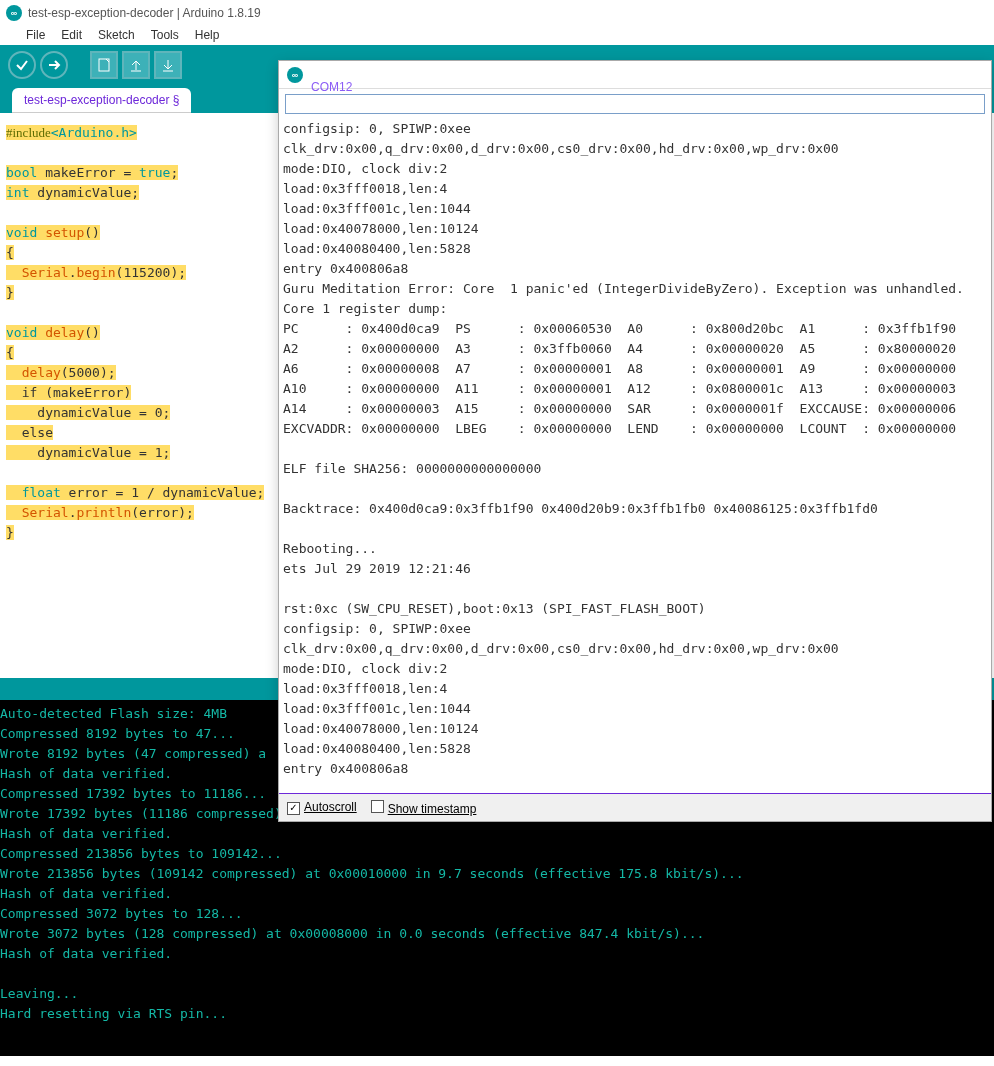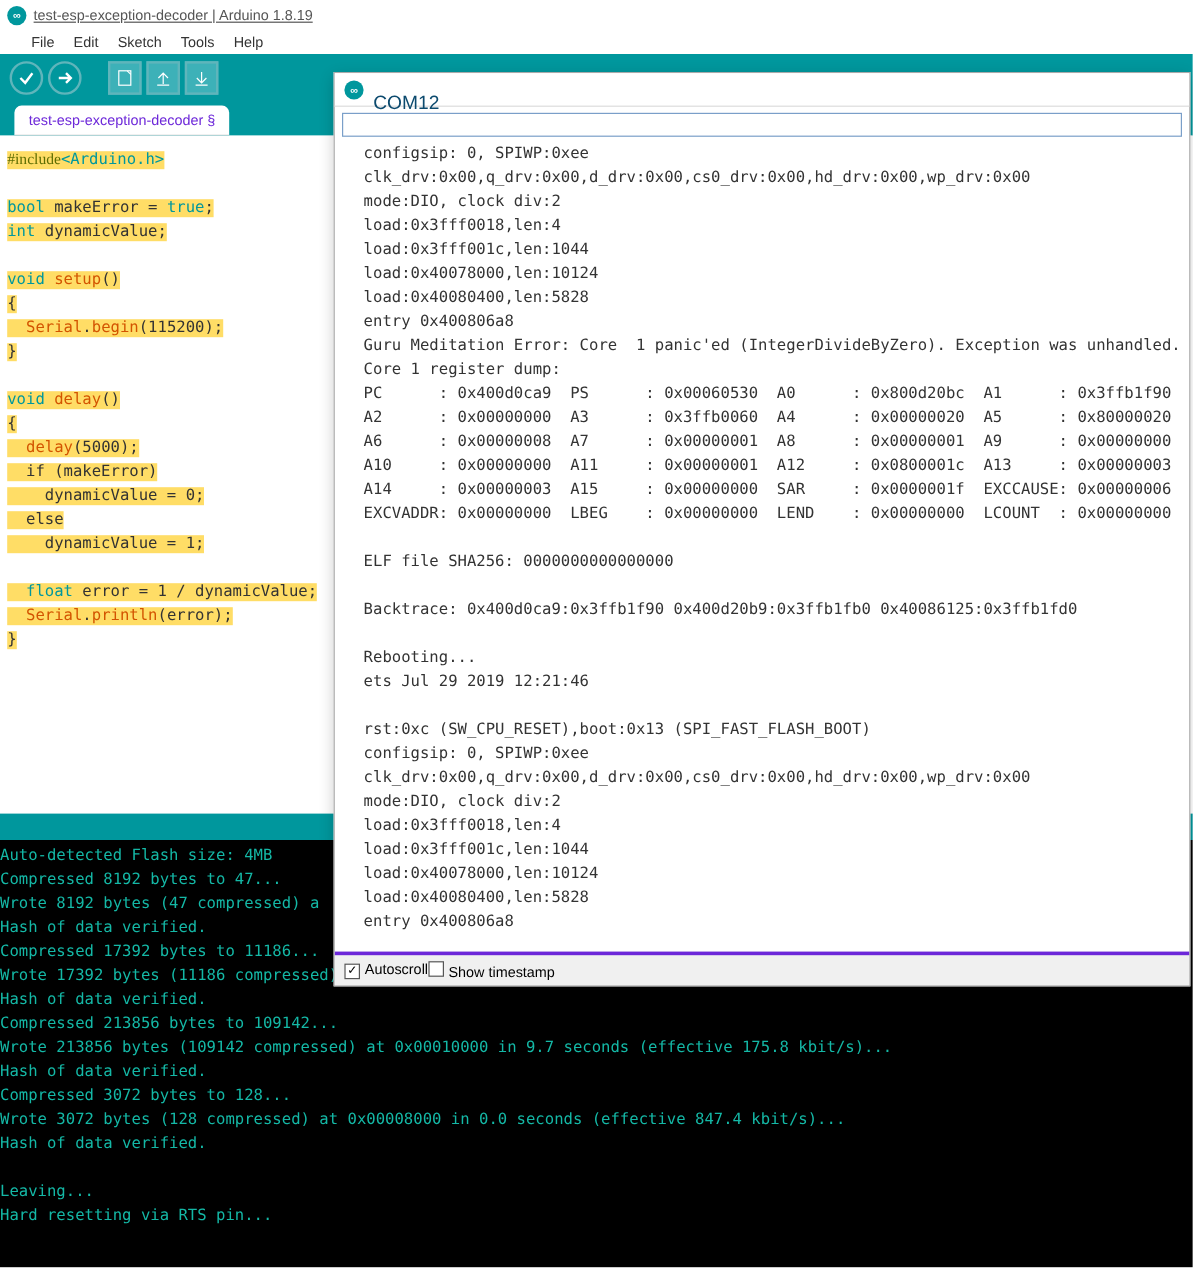--- a/index.html
+++ b/index.html
@@ -21,21 +21,21 @@
     border-bottom: 0;
   }
   .titlebar-icon {
     width: 16px; height: 16px;
     background: #00979d;
     border-radius: 50%;
     margin-right: 6px;
     display: inline-flex; align-items: center; justify-content: center;
     color: #fff; font-size: 9px; font-weight: bold;
   }
-  .titlebar-title { color: #555; font-size: 12px; text-decoration: underline; }
+  .titlebar-title { color: #555; font-size: 12px; }
   .menubar {
     height: 20px;
     background: #fff;
     display: flex;
     align-items: center;
     padding: 0 20px;
     gap: 4px;
   }
   .menubar span { color: #333; padding: 2px 6px; font-size: 12px; }
   .toolbar {
@@ -122,46 +122,47 @@
     flex-direction: column;
   }
   .serial-title {
     height: 28px;
     display: flex; align-items: center;
     padding: 0 8px;
     background: #fff;
     border-bottom: 1px solid #ddd;
   }
   .serial-title .titlebar-icon { margin-right: 8px; }
-  .serial-title-text { color: #0c4a6e; font-size: 16px; margin-top: 24px; }
+  .serial-title-text { color: #8b5cf6; font-size: 12px; margin-top: 24px; }
   .serial-input {
     margin: 5px 6px;
     height: 20px;
     border: 1px solid #7a9fc9;
     background: #fff;
     padding: 0 3px;
   }
   .serial-body {
     flex: 1;
     font-family: Consolas, monospace;
     font-size: 13px;
     line-height: 20px;
     color: #333;
     padding: 0 4px;
     white-space: pre;
     overflow: hidden;
-    margin-left: 20px;
   }
   .serial-footer {
     height: 28px;
-    border-top: 3px solid #6d28d9;
+    border-top: 1px solid #6d28d9;
     display: flex; align-items: center;
     padding: 0 8px;
+    gap: 14px;
     background: #f0f0f0;
     font-size: 12px;
+    text-decoration: underline;
   }
   .cb {
     width: 13px; height: 13px;
     border: 1px solid #555; background: #fff;
     display: inline-flex; align-items: center; justify-content: center;
     margin-right: 4px;
     font-size: 10px;
     line-height: 1;
   }
 </style>

